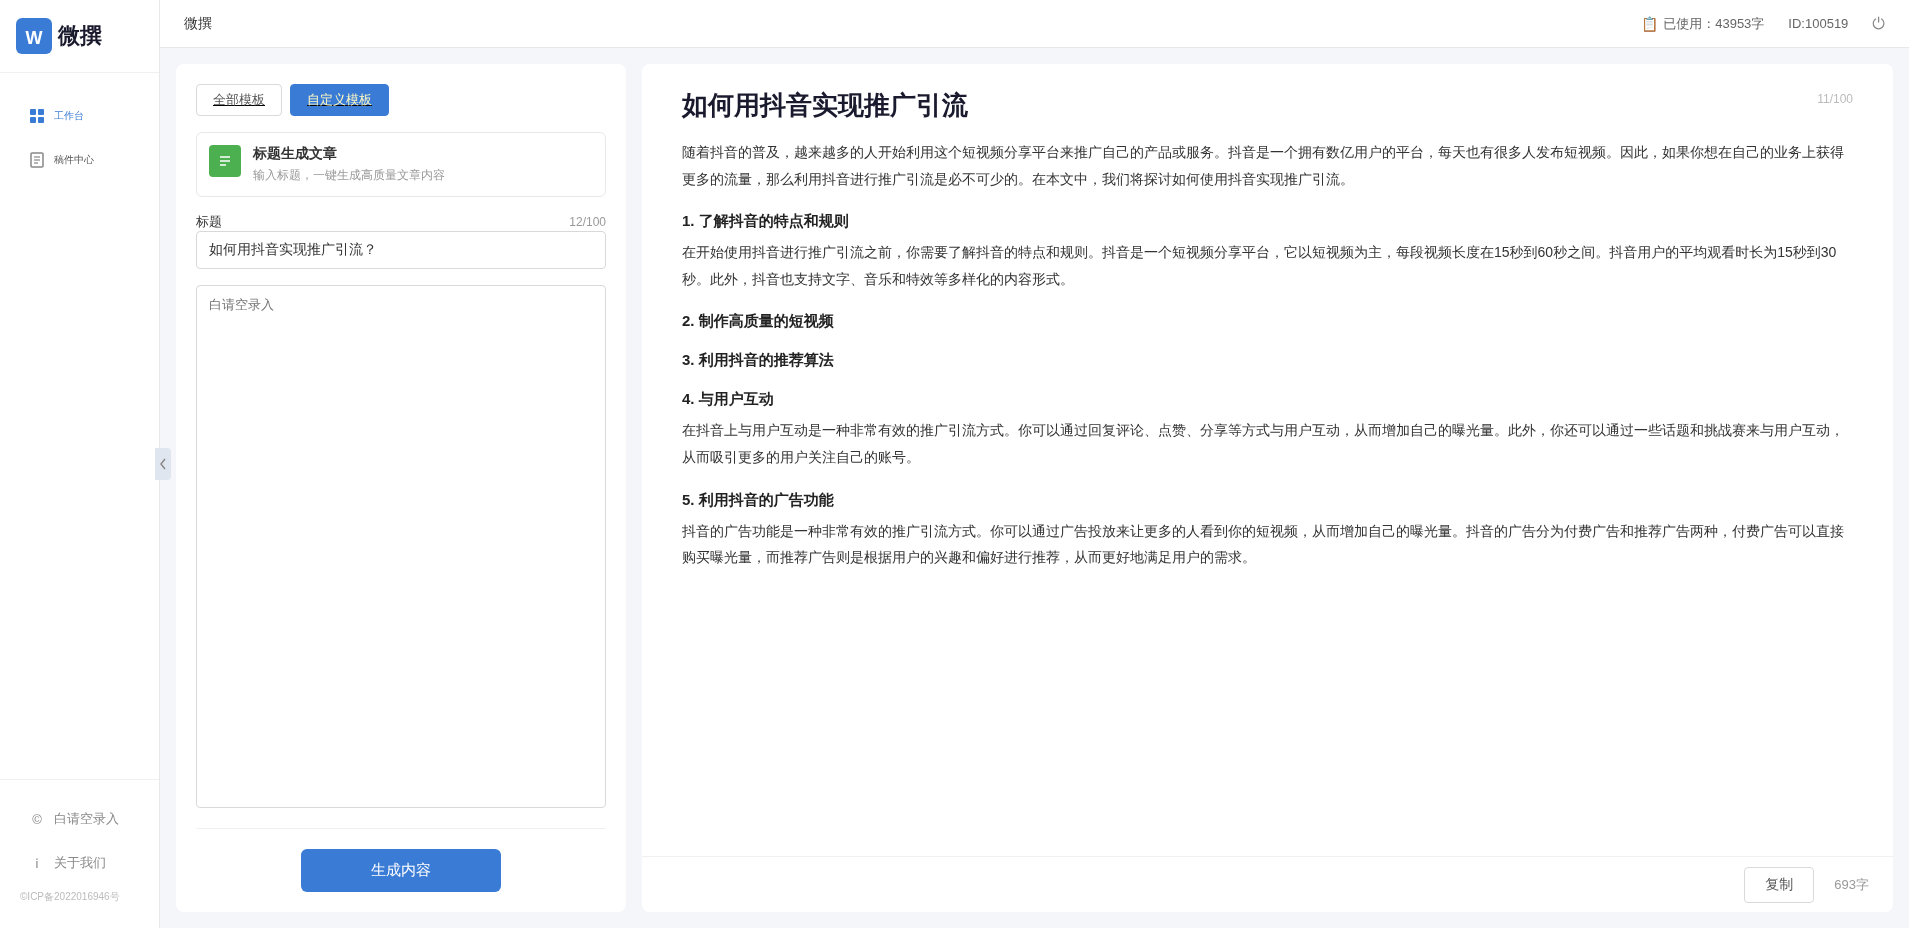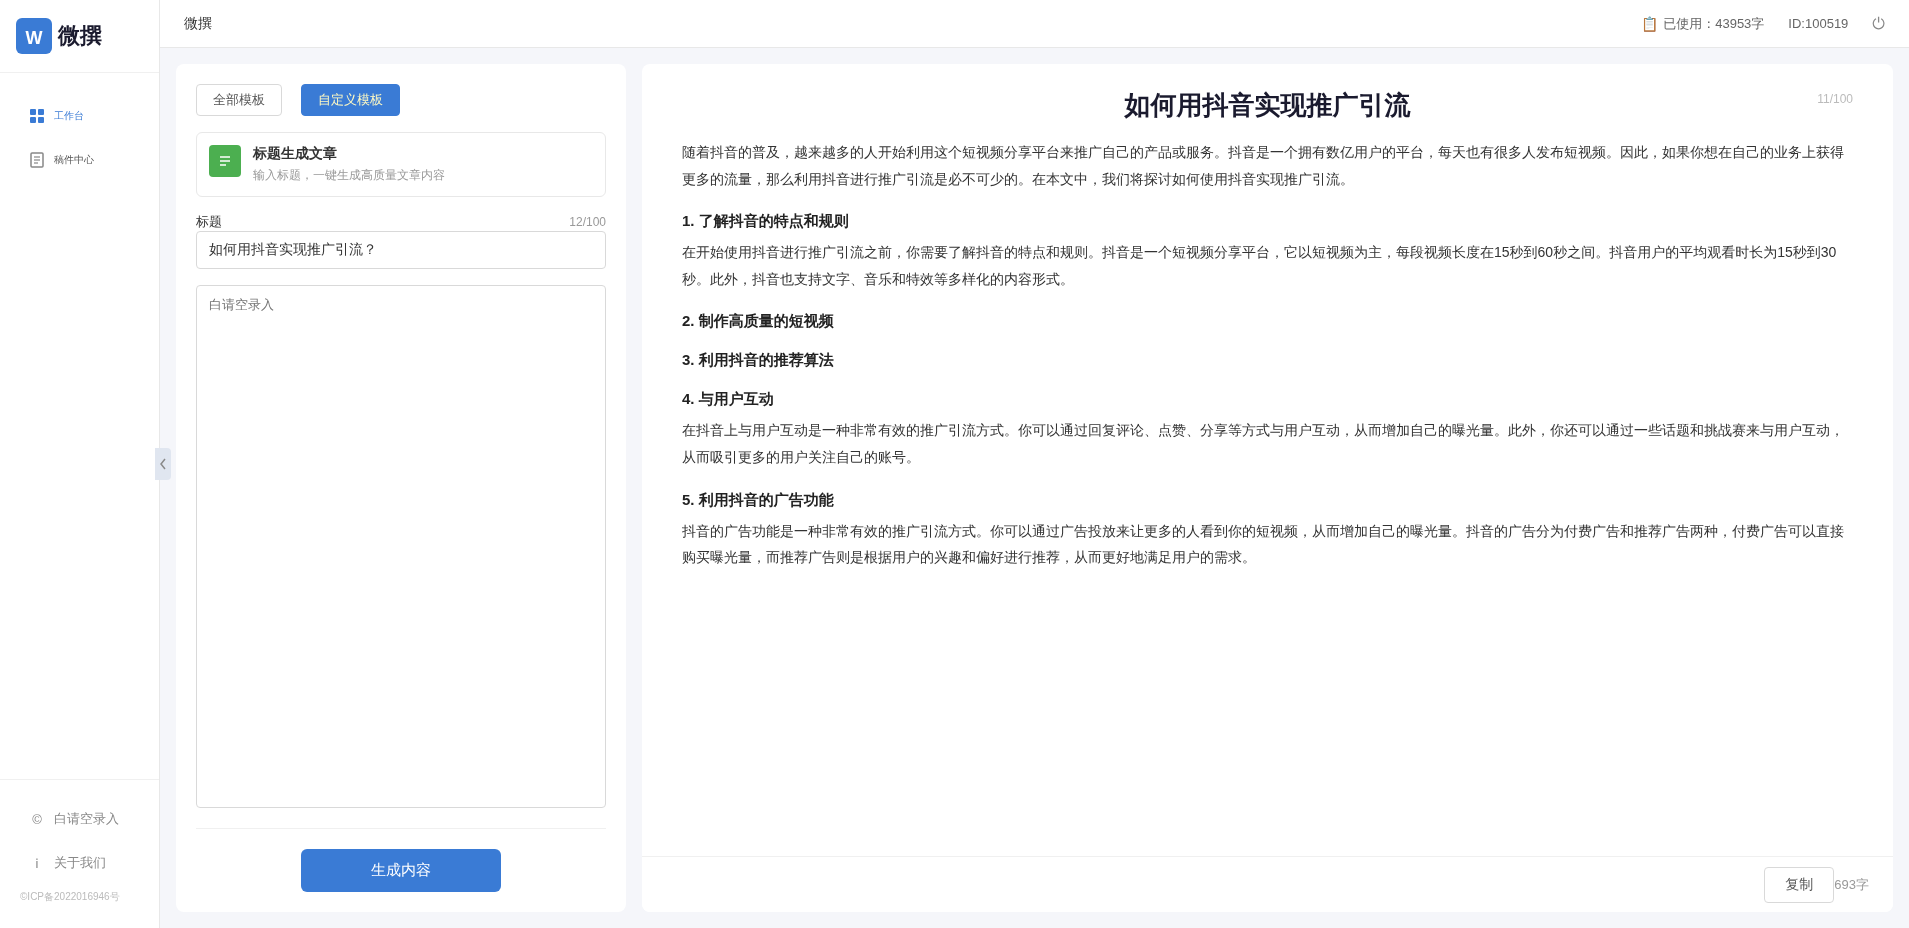--- a/index.html
+++ b/index.html
@@ -150,21 +150,22 @@
       border-radius: 8px;
       display: flex;
       flex-direction: column;
       padding: 20px;
       gap: 16px;
     }
 
     
     .template-tabs {
       display: flex;
-      gap: 19px;
+      gap: 8px;
+      text-decoration: underline;
     }
     .tab-btn {
       padding: 6px 16px;
       border-radius: 4px;
       font-size: 13px;
       cursor: pointer;
       border: 1px solid #d9d9d9;
       background: #fff;
       color: #555;
     }
@@ -272,21 +273,21 @@
       padding: 24px 40px 16px;
       display: flex;
       justify-content: space-between;
       align-items: flex-start;
     }
     .article-title {
       flex: 1;
       font-size: 26px;
       font-weight: 700;
       color: #1a1a2e;
-      text-align: center;
+      text-align: left;
     }
     .article-page-info {
       font-size: 12px;
       color: #bbb;
       position: absolute;
       right: 40px;
       top: 28px;
     }
     .article-body {
       flex: 1;
@@ -310,21 +311,21 @@
       bottom: 0;
       right: 0;
       left: 0;
       height: 56px;
       background: #fff;
       border-top: 1px solid #f0f0f0;
       display: flex;
       align-items: center;
       justify-content: flex-end;
       padding: 0 24px;
-      gap: 0;
+      gap: 20px;
     }
     .copy-btn {
       padding: 8px 20px;
       background: #fff;
       border: 1px solid #d9d9d9;
       border-radius: 4px;
       font-size: 14px;
       color: #555;
       cursor: pointer;
     }

